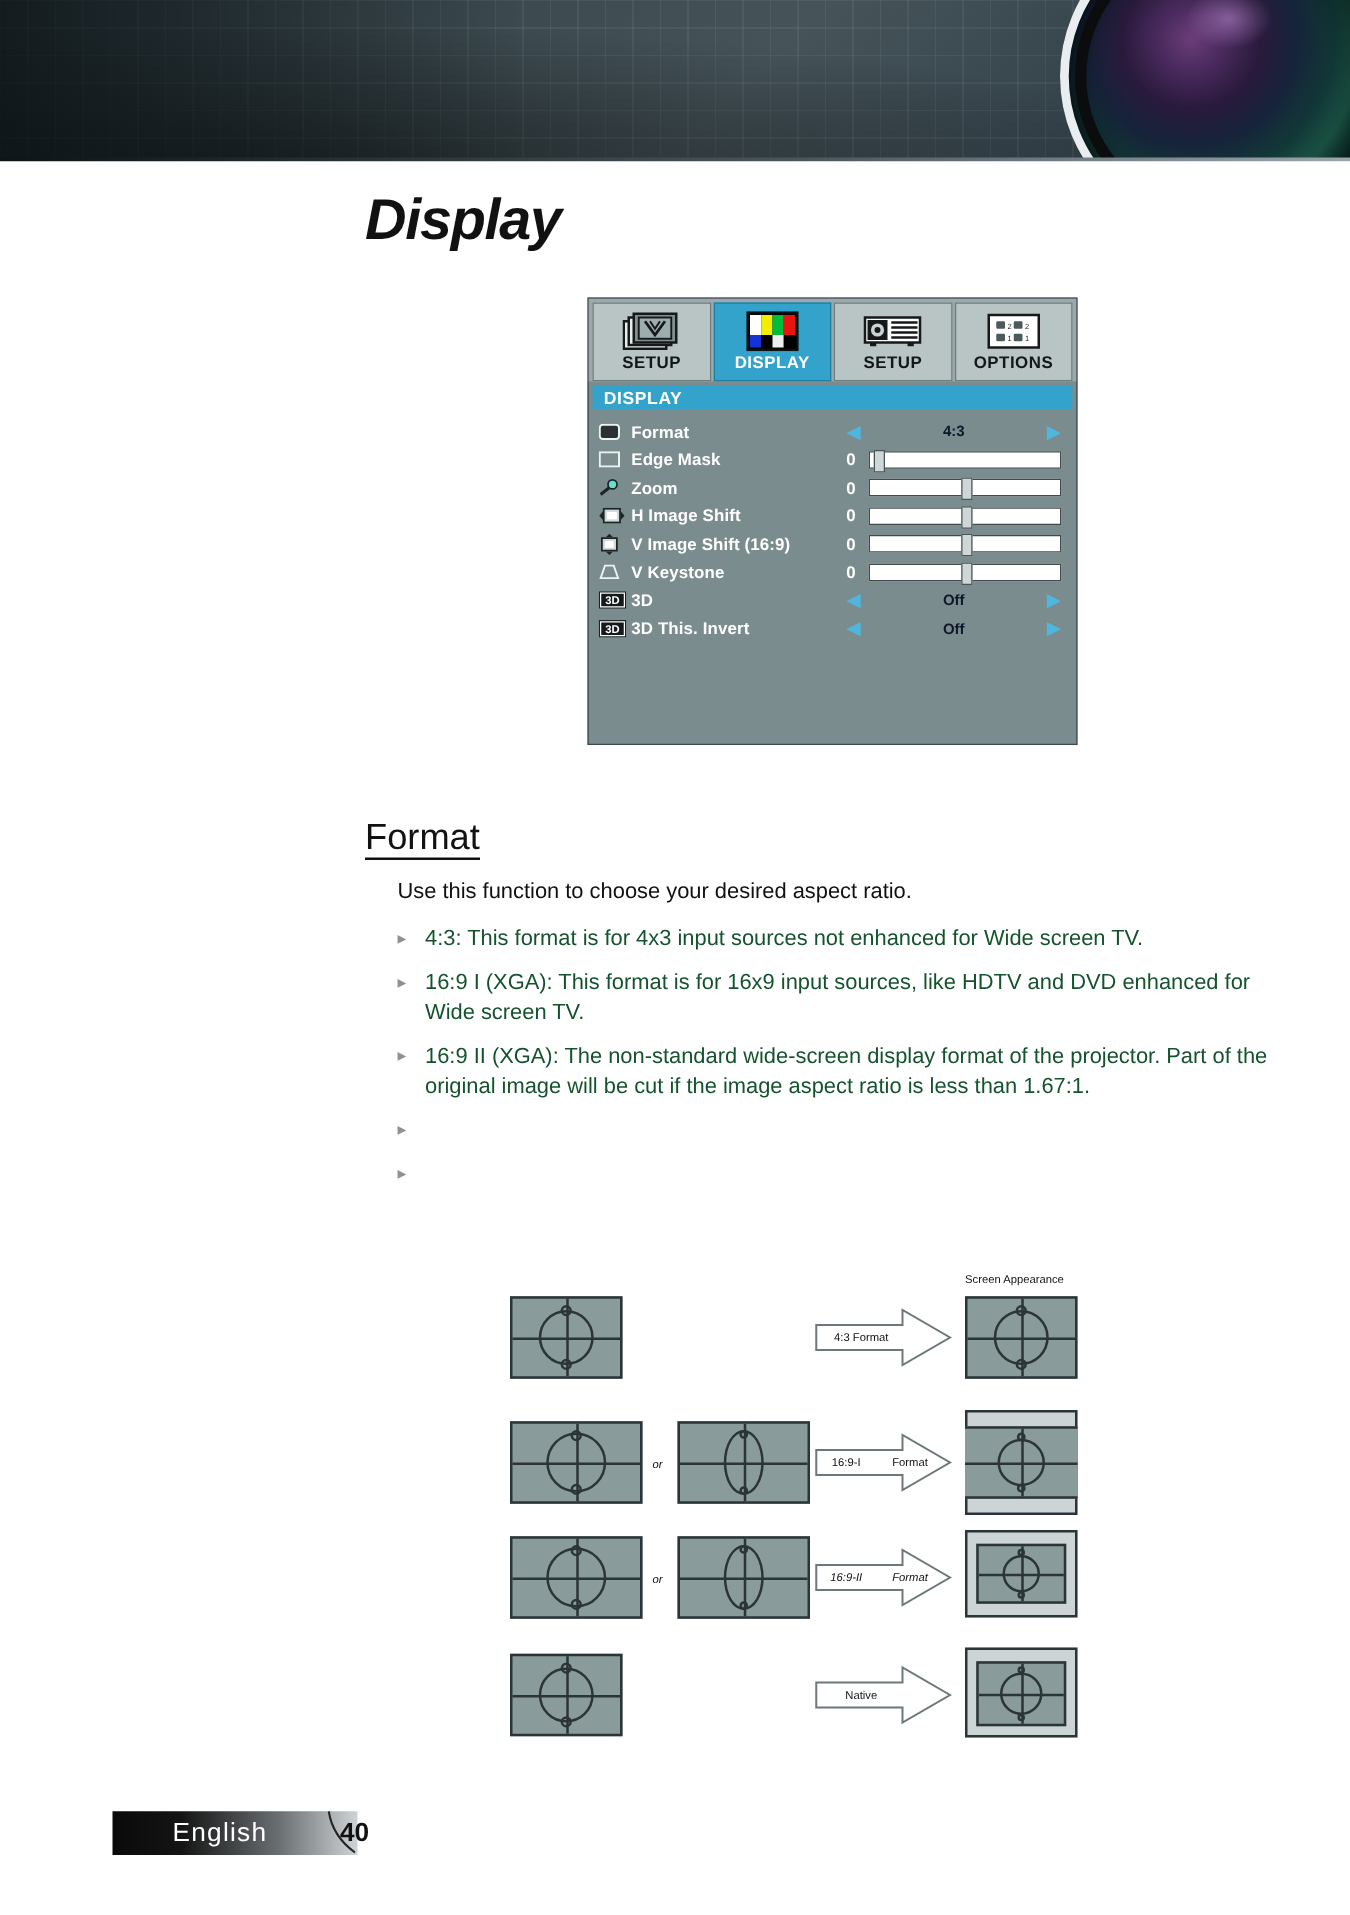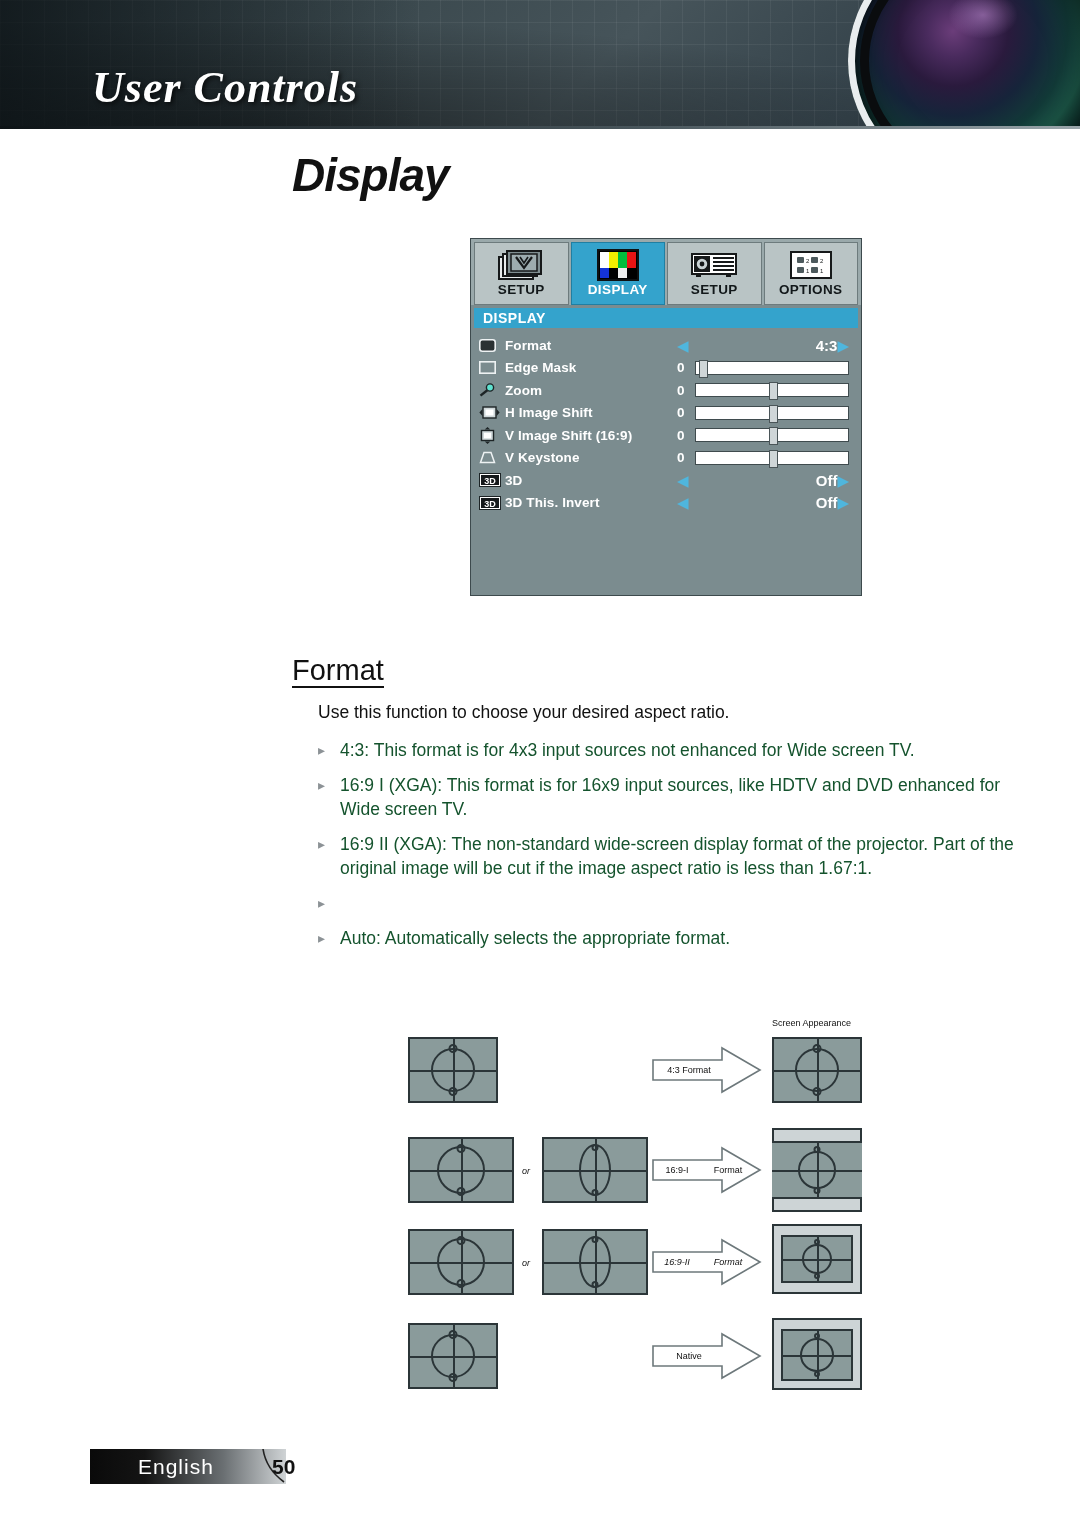--- a/index.html
+++ b/index.html
@@ -114,21 +114,21 @@
   .osd-row { display:flex; align-items:center; height:22.5px; }
   .osd-row .ricon { width:26px; display:flex; align-items:center; justify-content:flex-start; }
   .osd-row .rlabel {
     flex:0 0 172px; color:#ffffff; font-size:13.5px; font-weight:bold;
     letter-spacing:0.1px; white-space:nowrap;
   }
   .osd-row .rval { flex:1; display:flex; align-items:center; }
 
   .sel { display:flex; align-items:center; width:100%; justify-content:space-between; padding-right:4px;}
   .sel .arrow { color:#4fb6dd; font-size:15px; line-height:1; }
-  .sel .selval { color:#ffffff; font-size:15px; font-weight:bold; flex:1; text-align:right; }
+  .sel .selval { color:#0f172a; font-size:12px; font-weight:bold; flex:1; text-align:center; }
 
   .slider-wrap { display:flex; align-items:center; width:100%; }
   .slider-num { color:#ffffff; font-size:13.5px; font-weight:bold; width:14px; }
   .bar {
     position:relative; flex:1; height:14px; background:#ffffff;
     border:1px solid #3f4b4e; margin-left:4px; margin-right:4px;
   }
   .bar .knob {
     position:absolute; top:-2px; width:9px; height:18px;
     background:#cfd6d8; border:1px solid #4a5558;
@@ -219,21 +219,20 @@
 
 <div id="banner">
   <div class="grid"></div>
   <div class="vign"></div>
   <div class="darkleft"></div>
   <div id="lens">
     <div class="ring"></div>
     <div class="ring2"></div>
     <div class="glare"></div>
   </div>
-  <div id="banner-title">User Controls</div>
 </div>
 <div id="banner-underline"></div>
 
 <div id="page-title">Display</div>
 
 <div id="osd">
 
   <div id="osd-tabs">
 
     <div class="osd-tab">
@@ -476,21 +475,20 @@
   </div>
   <div class="bullet">
     <span class="bmark">▸</span>
     <span class="btext">16:9 II (XGA): The non-standard wide-screen display format of the projector. Part of the original image will be cut if the image aspect ratio is less than 1.67:1.</span>
   </div>
   <div class="bullet">
     <span class="bmark">▸</span>
   </div>
   <div class="bullet">
     <span class="bmark">▸</span>
-    <span class="btext">Auto: Automatically selects the appropriate format.</span>
   </div>
 </div>
 
 <div id="diagram">
 
   <div class="dlabel" style="left:30px; top:0;margin-top:20px;">Input Signal</div>
   <div class="dlabel" style="left:382px; top:0;">Screen Appearance</div>
 
   <div class="screenbox" style="left:18px; top:19px; width:90px; height:66px;">
     <div class="hline"></div>
@@ -609,14 +607,14 @@
   </div>
 
 </div>
 
 <div id="footer">
   <div id="footer-bar"></div>
   <svg id="footer-curve" viewBox="0 0 30 35">
     <path d="M3 0 Q6 20 24 33" fill="none" stroke="#222" stroke-width="1.6"></path>
   </svg>
   <div id="footer-lang">English</div>
-  <div id="footer-page">50</div>
+  <div id="footer-page">40</div>
 </div>
 
 </body></html>

